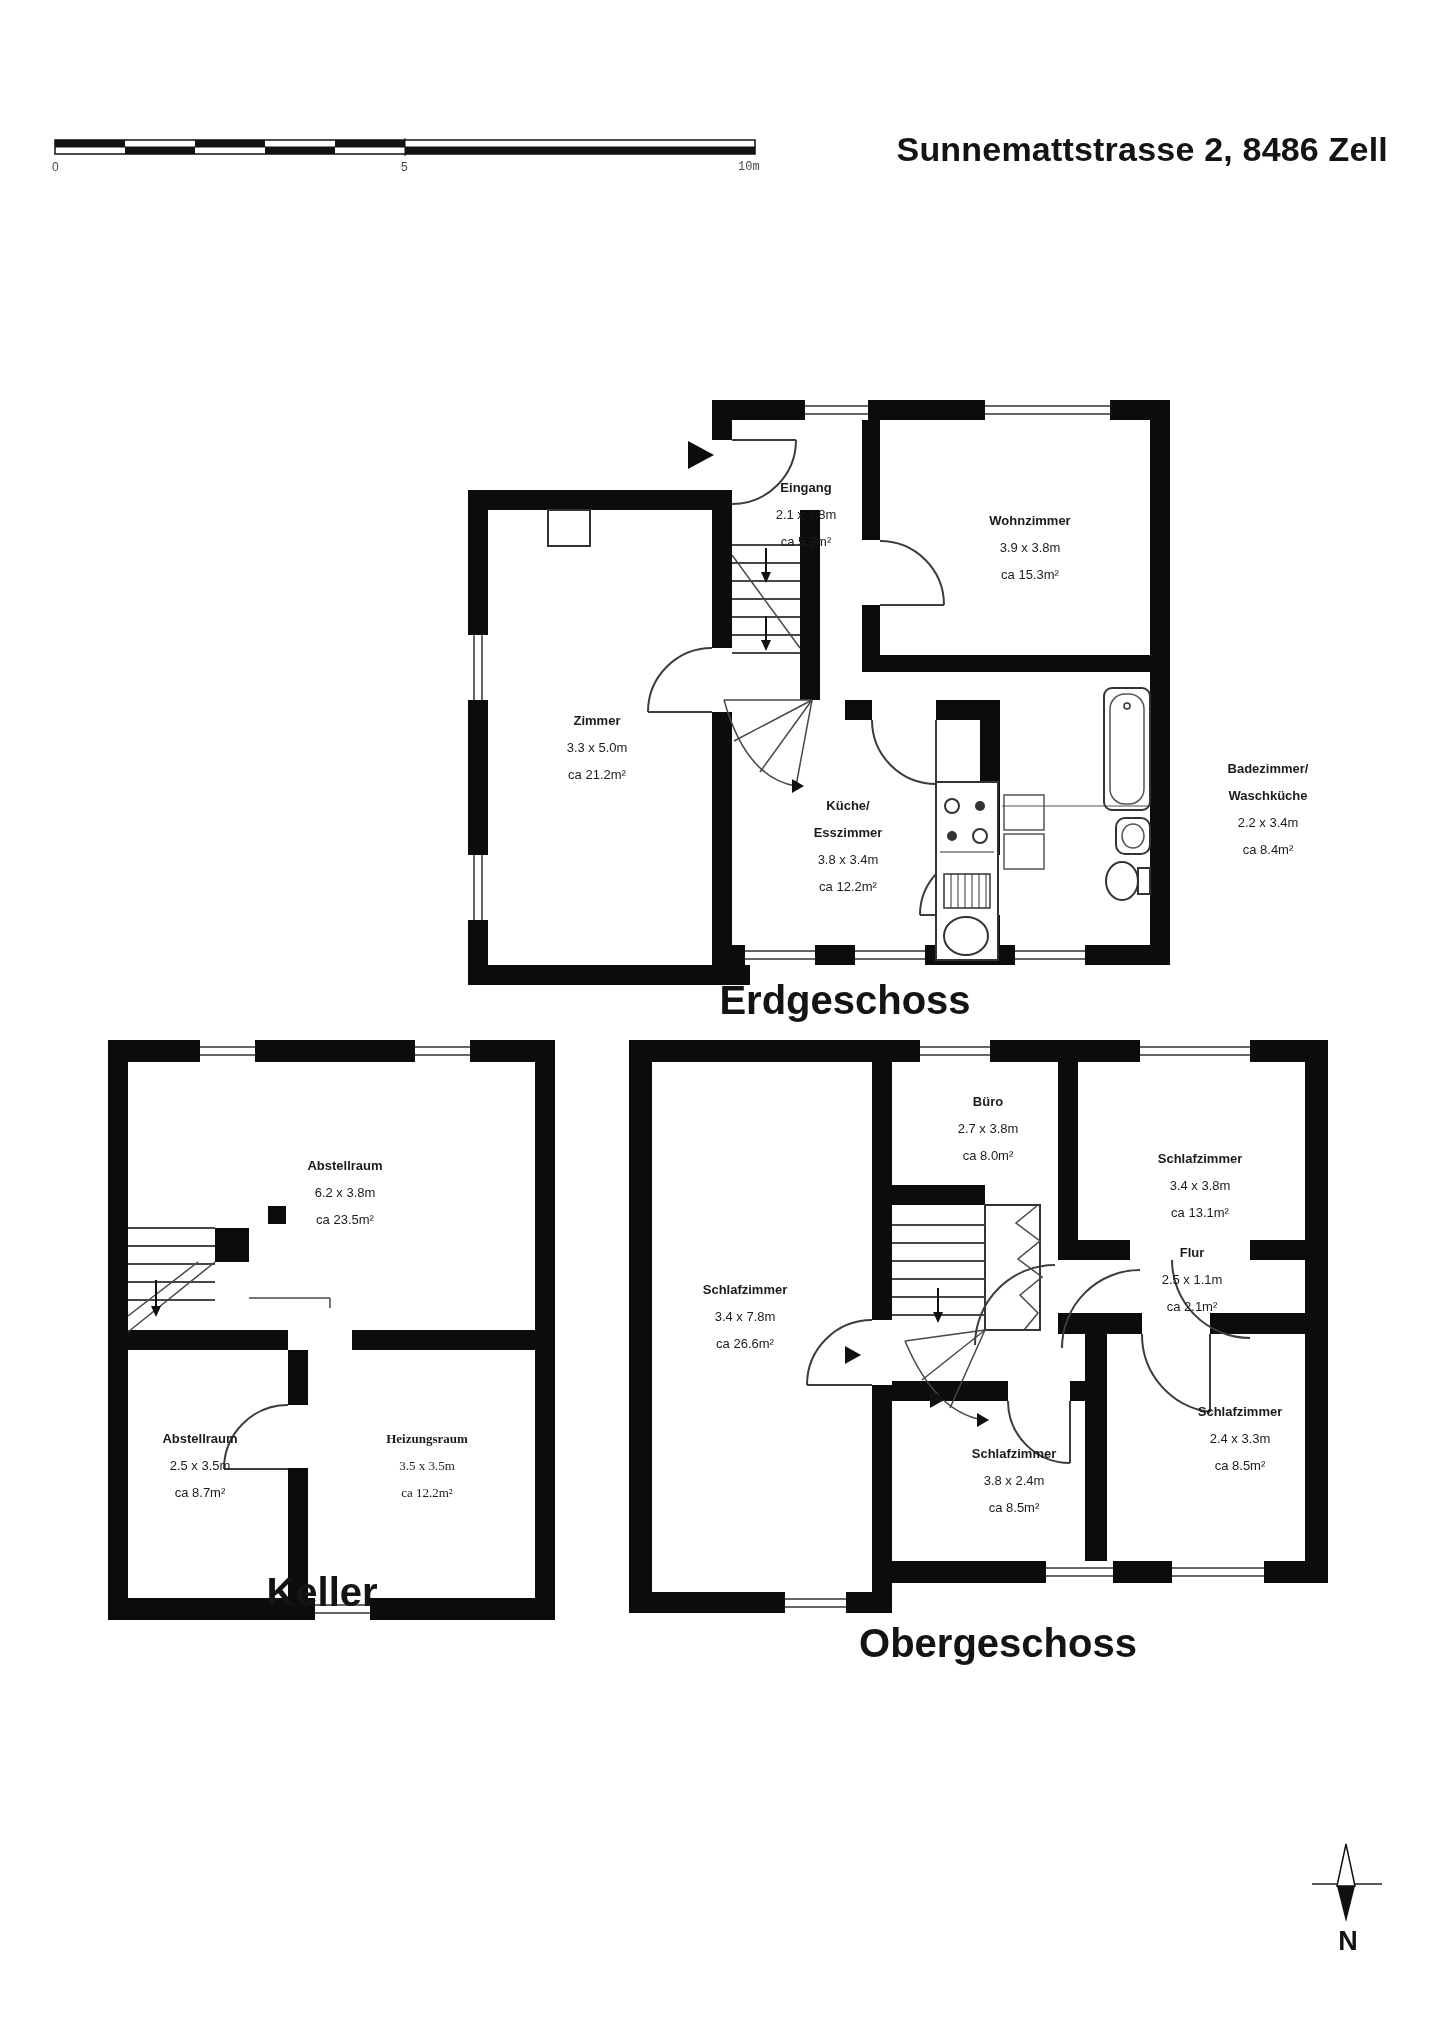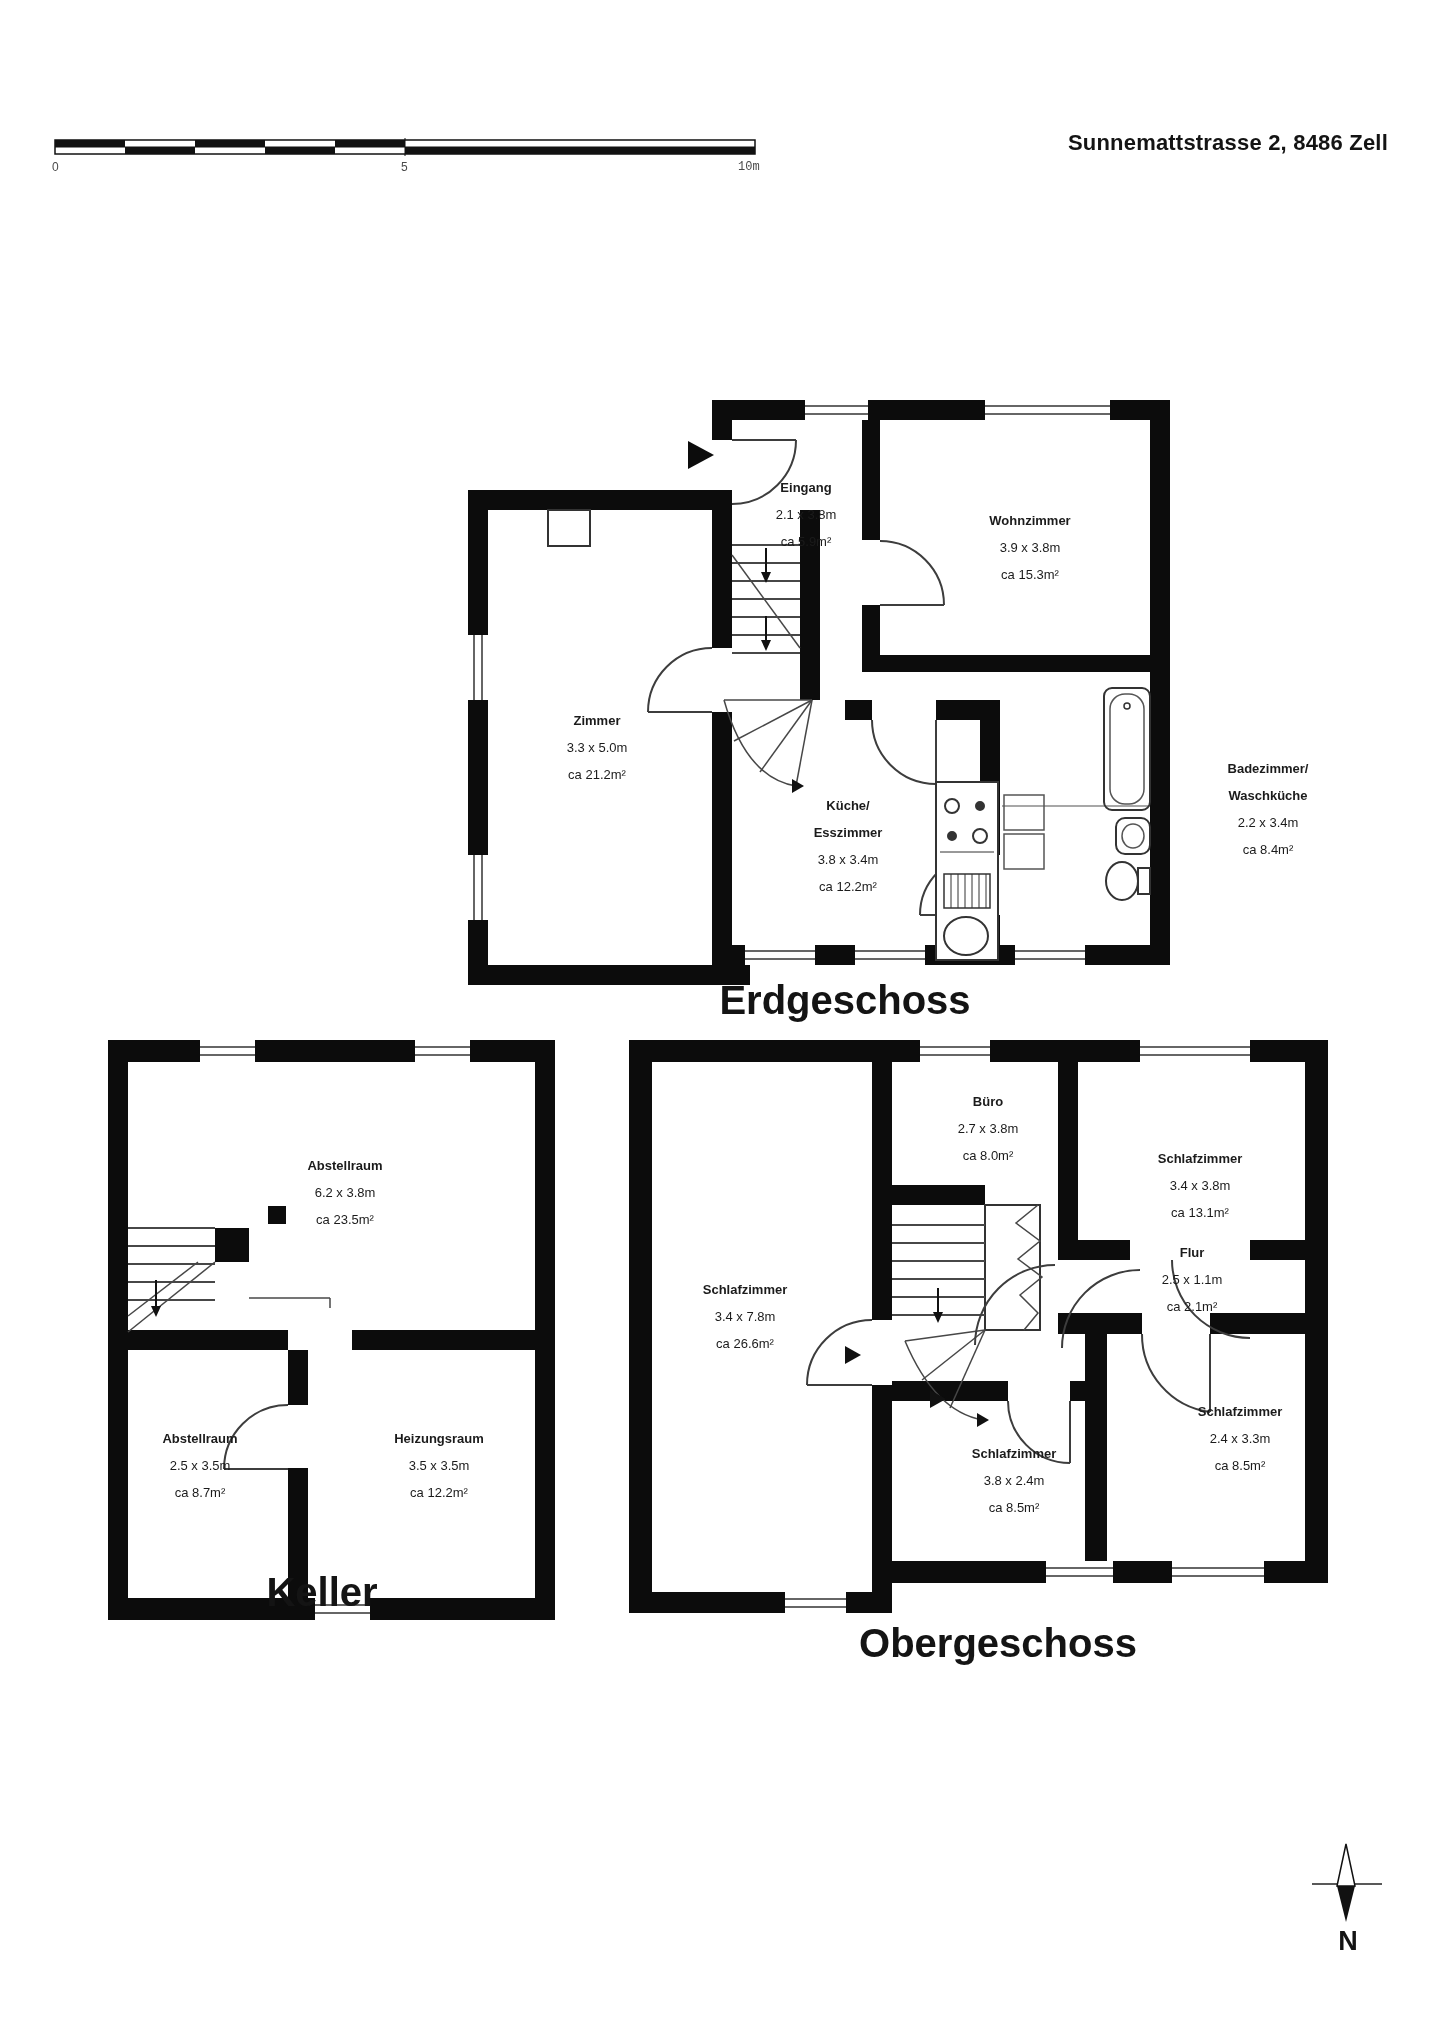--- a/index.html
+++ b/index.html
@@ -1,19 +1,19 @@
 <!DOCTYPE html>
 <html><head>
 <meta charset="utf-8">
 <style>
   html,body{margin:0;padding:0;background:#ffffff;}
   #page{position:relative;width:1440px;height:2039px;background:#ffffff;overflow:hidden;
         font-family:"Liberation Sans", sans-serif;color:#1b1b1b;}
   #plan-svg{position:absolute;left:0;top:0;}
-  .hdr-title{position:absolute;top:130px;right:52px;font-size:22px;font-weight:700;color:#141414;
+  .hdr-title{position:absolute;top:130px;right:52px;font-size:34px;font-weight:700;color:#141414;
              letter-spacing:0.2px;}
   .scale-label{position:absolute;font-size:12px;color:#4a4a4a;}
   .room-label{position:absolute;transform:translate(-50%,-50%);text-align:center;line-height:27px;
               font-size:13px;color:#1b1b1b;white-space:nowrap;}
   .room-name{font-weight:700;white-space:pre-line;}
   .room-dims,.room-area{font-weight:400;text-align:center;}
   .floor-title{position:absolute;transform:translate(-50%,-50%);font-size:40px;font-weight:700;color:#141414;}
   .compass-n{position:absolute;transform:translate(-50%,-50%);font-size:27px;font-weight:700;color:#141414;}
 </style>
 </head>
@@ -305,21 +305,21 @@
 <div class="room-label" style="left:345px;top:1192px;">
   <div class="room-name">Abstellraum</div>
   <div class="room-dims">6.2 x 3.8m</div>
   <div class="room-area">ca 23.5m²</div>
 </div>
 <div class="room-label" style="left:200px;top:1465px;">
   <div class="room-name">Abstellraum</div>
   <div class="room-dims">2.5 x 3.5m</div>
   <div class="room-area">ca 8.7m²</div>
 </div>
-<div class="room-label" style="left:439px;top:1465px;">
+<div class="room-label" style="left:427px;top:1465px;font-family:Liberation Serif, serif;">
   <div class="room-name">Heizungsraum</div>
   <div class="room-dims">3.5 x 3.5m</div>
   <div class="room-area">ca 12.2m²</div>
 </div>
 <div class="floor-title" style="left:322px;top:1592px;">Keller</div>
 
 <div class="room-label" style="left:988px;top:1128px;">
   <div class="room-name">Büro</div>
   <div class="room-dims">2.7 x 3.8m</div>
   <div class="room-area">ca 8.0m²</div>

